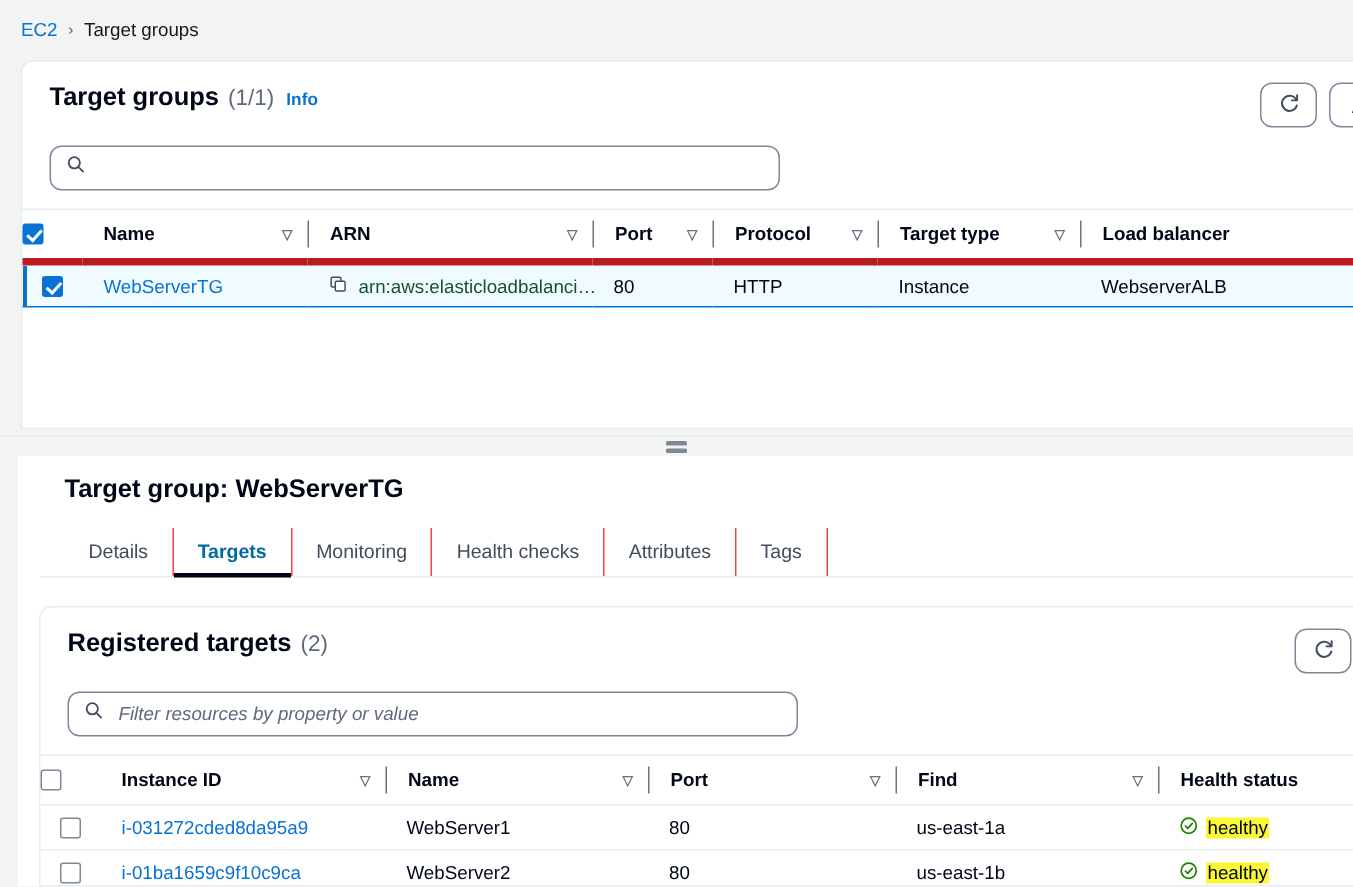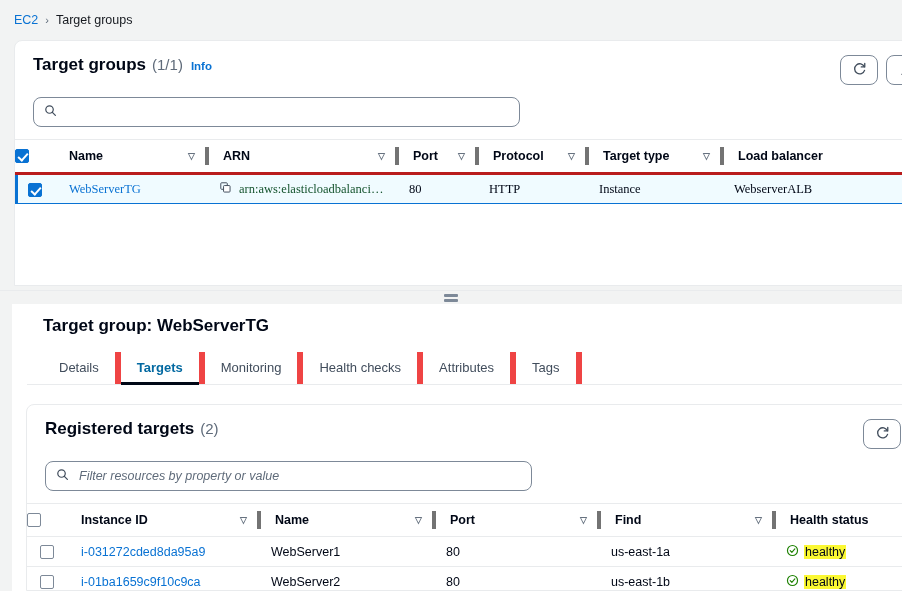--- a/index.html
+++ b/index.html
@@ -137,21 +137,21 @@
     height: 30px;
     color: #000716;
     vertical-align: middle;
     border-bottom: 1px solid #e9ebed;
   }
   .th-inner {
     display: flex;
     align-items: center;
     justify-content: space-between;
     padding: 0 10px 0 14px;
-    border-left: 4px solid #737373;
+    border-left: 1px solid #737373;
     height: 18px;
   }
   .th-inner.nosep { border-left: none; }
   .sort-caret { color: #5f6b7a; font-size: 9px; opacity: .95; }
   .cell { padding-left: 14px; }
 
   .cbcell { width: 40px; text-align: center; }
   .cbox {
     width: 14px; height: 14px;
     border: 1px solid #7d8998;
@@ -171,23 +171,22 @@
     position: absolute;
     left: 4px; top: 1px;
     width: 4px; height: 8px;
     border: solid #fff;
     border-width: 0 2px 2px 0;
     transform: rotate(42deg);
   }
 
   tr.selected td {
     background: #f0fbff;
-    border-top: 3px solid #b91c1c;
+    border-top: 5px solid #b91c1c;
     border-bottom: 1px solid #0972d3;
-    font-family: Liberation Serif, serif;
   }
   tr.selected td:first-child { box-shadow: inset 3px 0 0 0 #0972d3; }
 
   a.link { color: #0972d3; text-decoration: none; cursor: pointer; }
 
   .arn-cell {
     display: flex;
     align-items: center;
     gap: 7px;
     padding-left: 14px;
@@ -230,21 +229,21 @@
     align-items: stretch;
     margin-top: 16px;
     padding-left: 16px;
     border-bottom: 1px solid #e9ebed;
   }
   .tab {
     padding: 8px 16px 9px 16px;
     font-size: 13px;
     color: #414d5c;
     cursor: pointer;
-    border-right: 6px solid #ef4444;
+    border-right: 1px solid #ef4444;
     white-space: nowrap;
     position: relative;
   }
   .tab:first-child { border-left: none; }
   .tab.active {
     color: #0369a1;
     font-weight: bold;
   }
   .tab.active::after {
     content: "";

